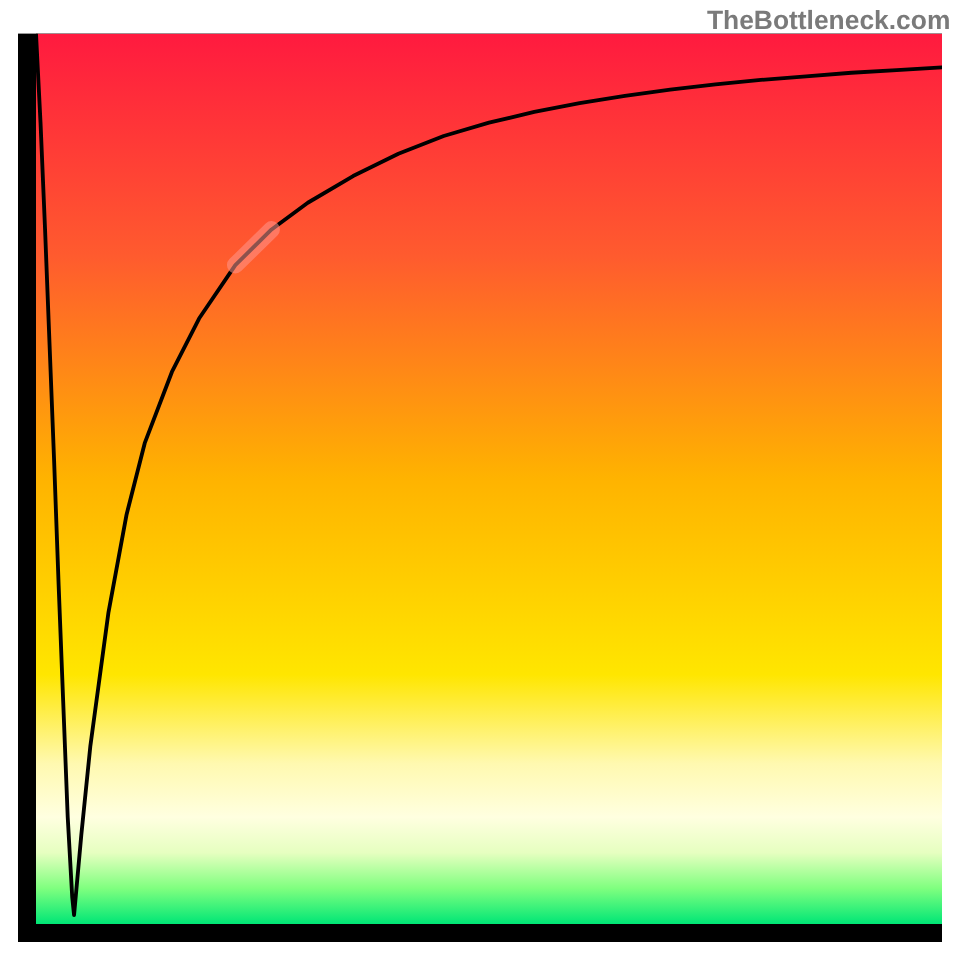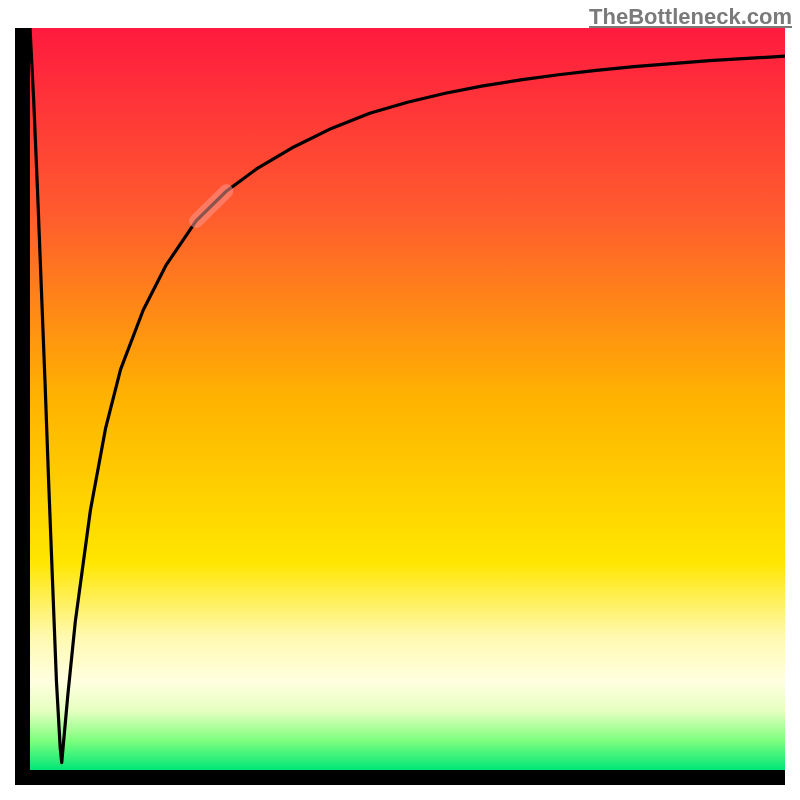--- a/index.html
+++ b/index.html
@@ -7,21 +7,20 @@
   .container { position: relative; width: 800px; height: 800px; }
   .watermark {
     position: absolute;
     top: 4px;
     right: 8px;
     font-family: Arial, Helvetica, sans-serif;
     font-size: 22px;
     font-weight: bold;
     color: #7a7a7a;
     z-index: 10;
-    text-decoration: underline;
   }
   .plot-frame {
     position: absolute;
     left: 15px;
     top: 28px;
     width: 770px;
     height: 757px;
     background: #000;
   }
   .plot-inner {

